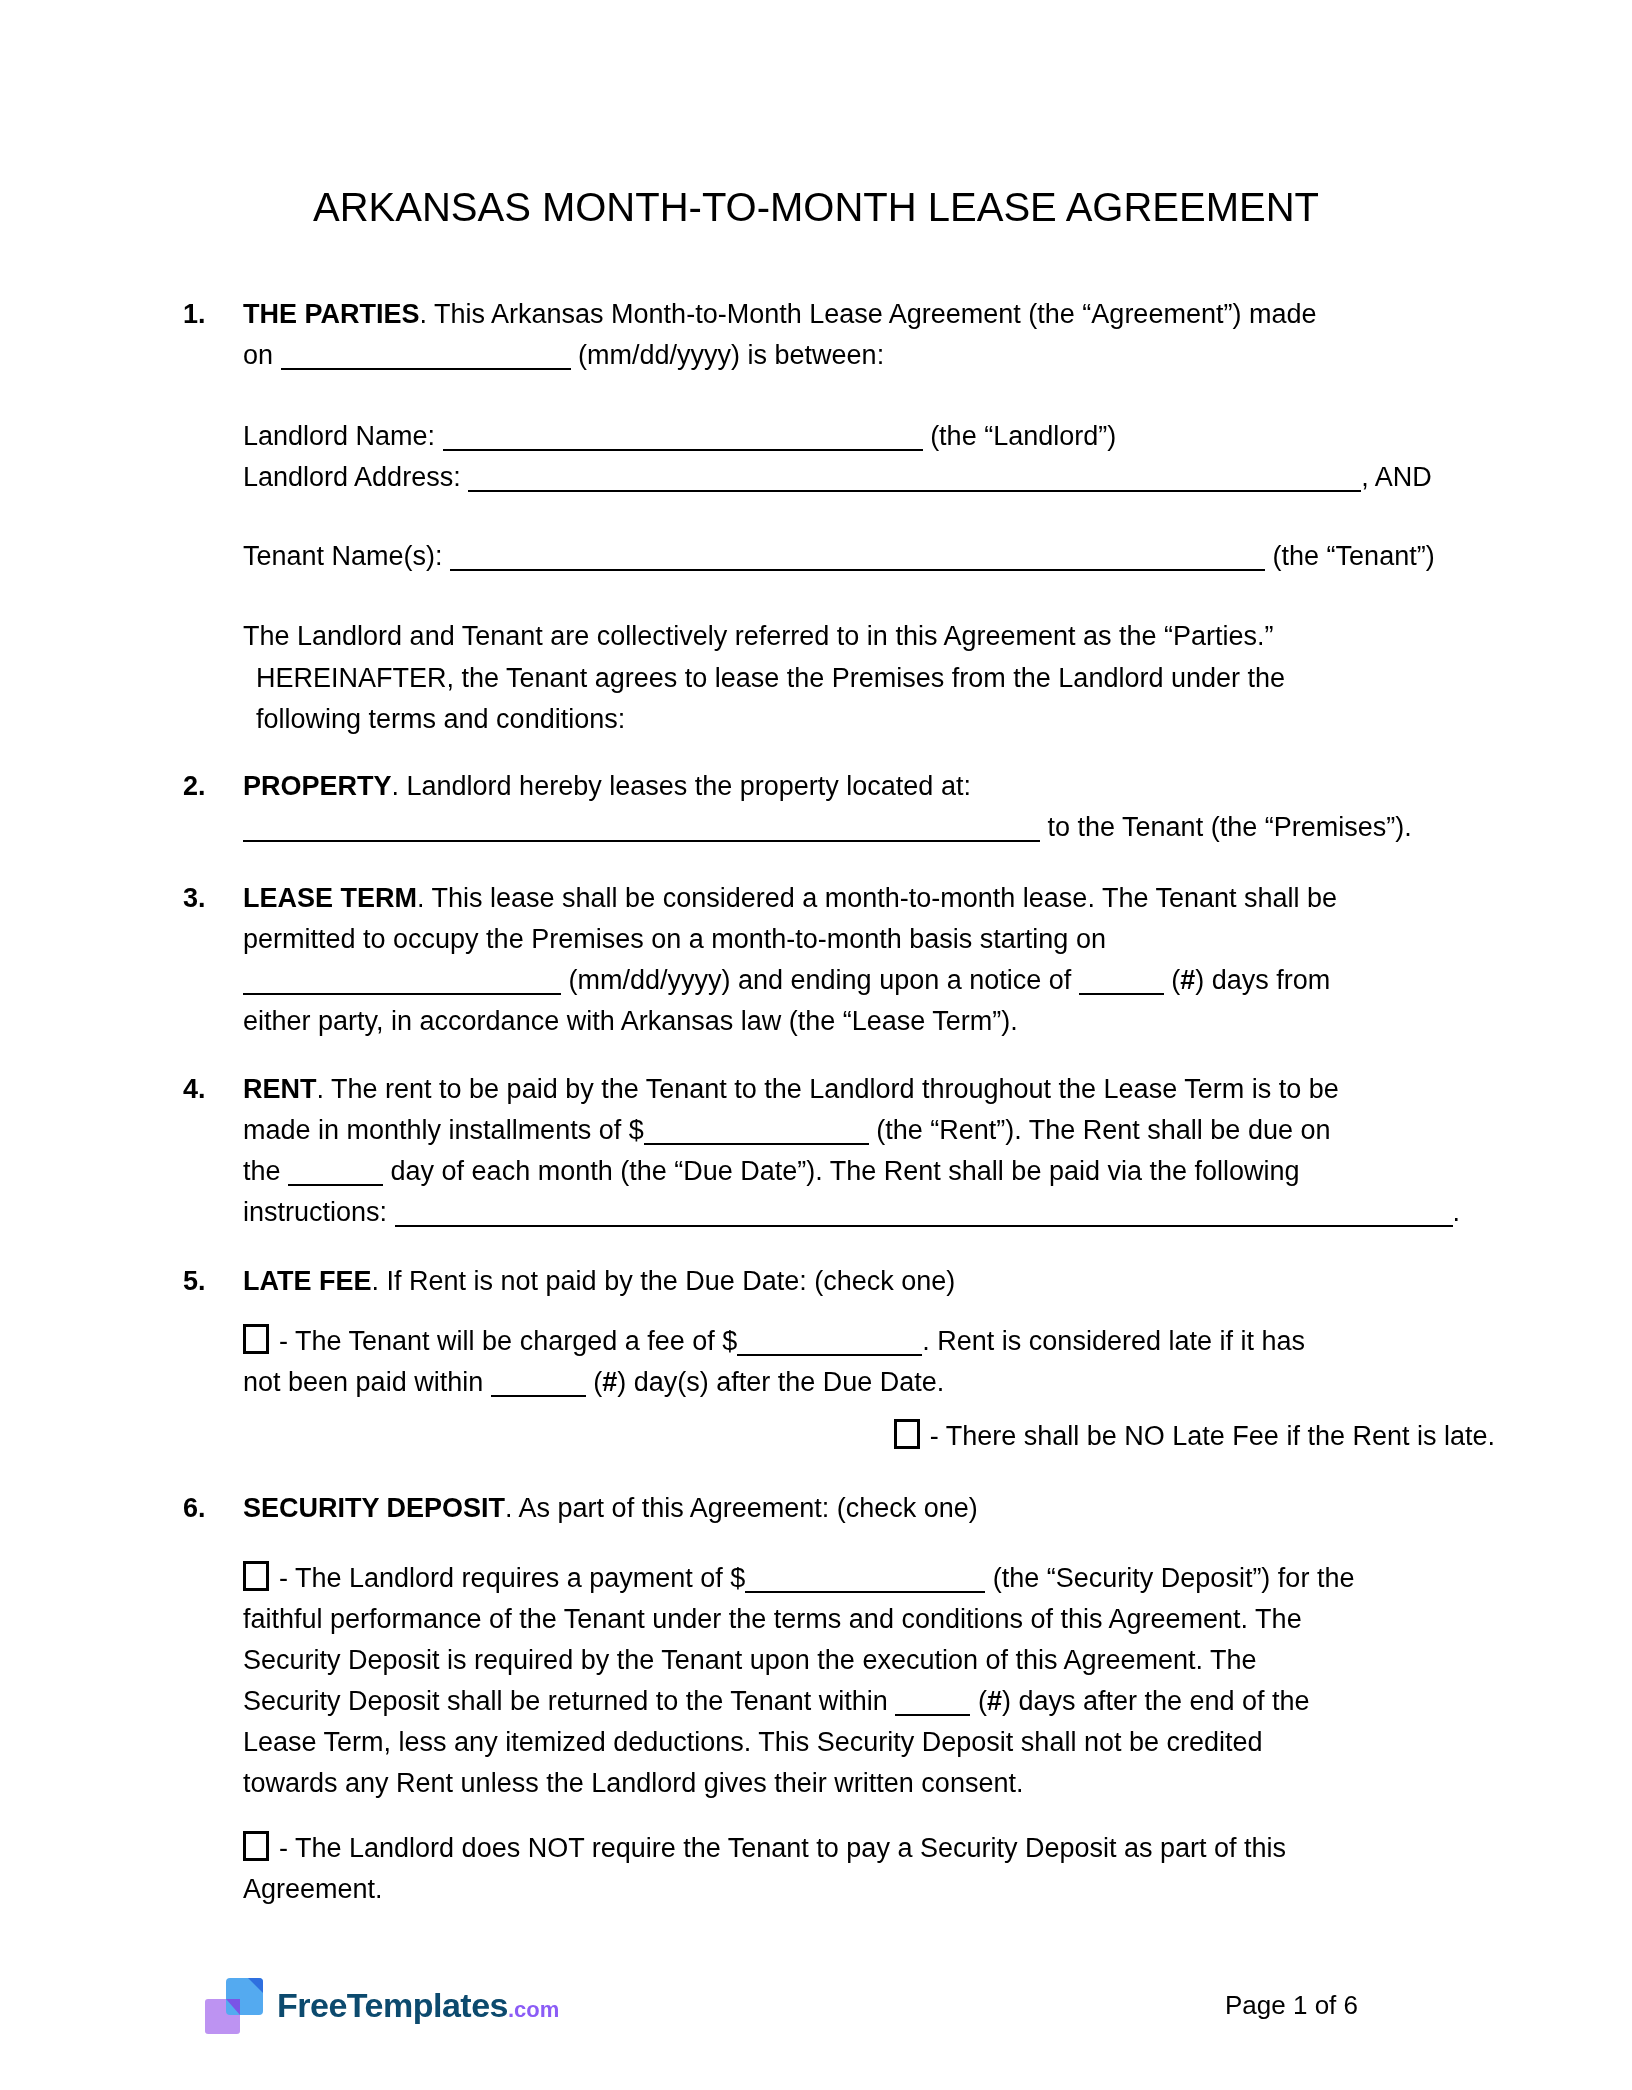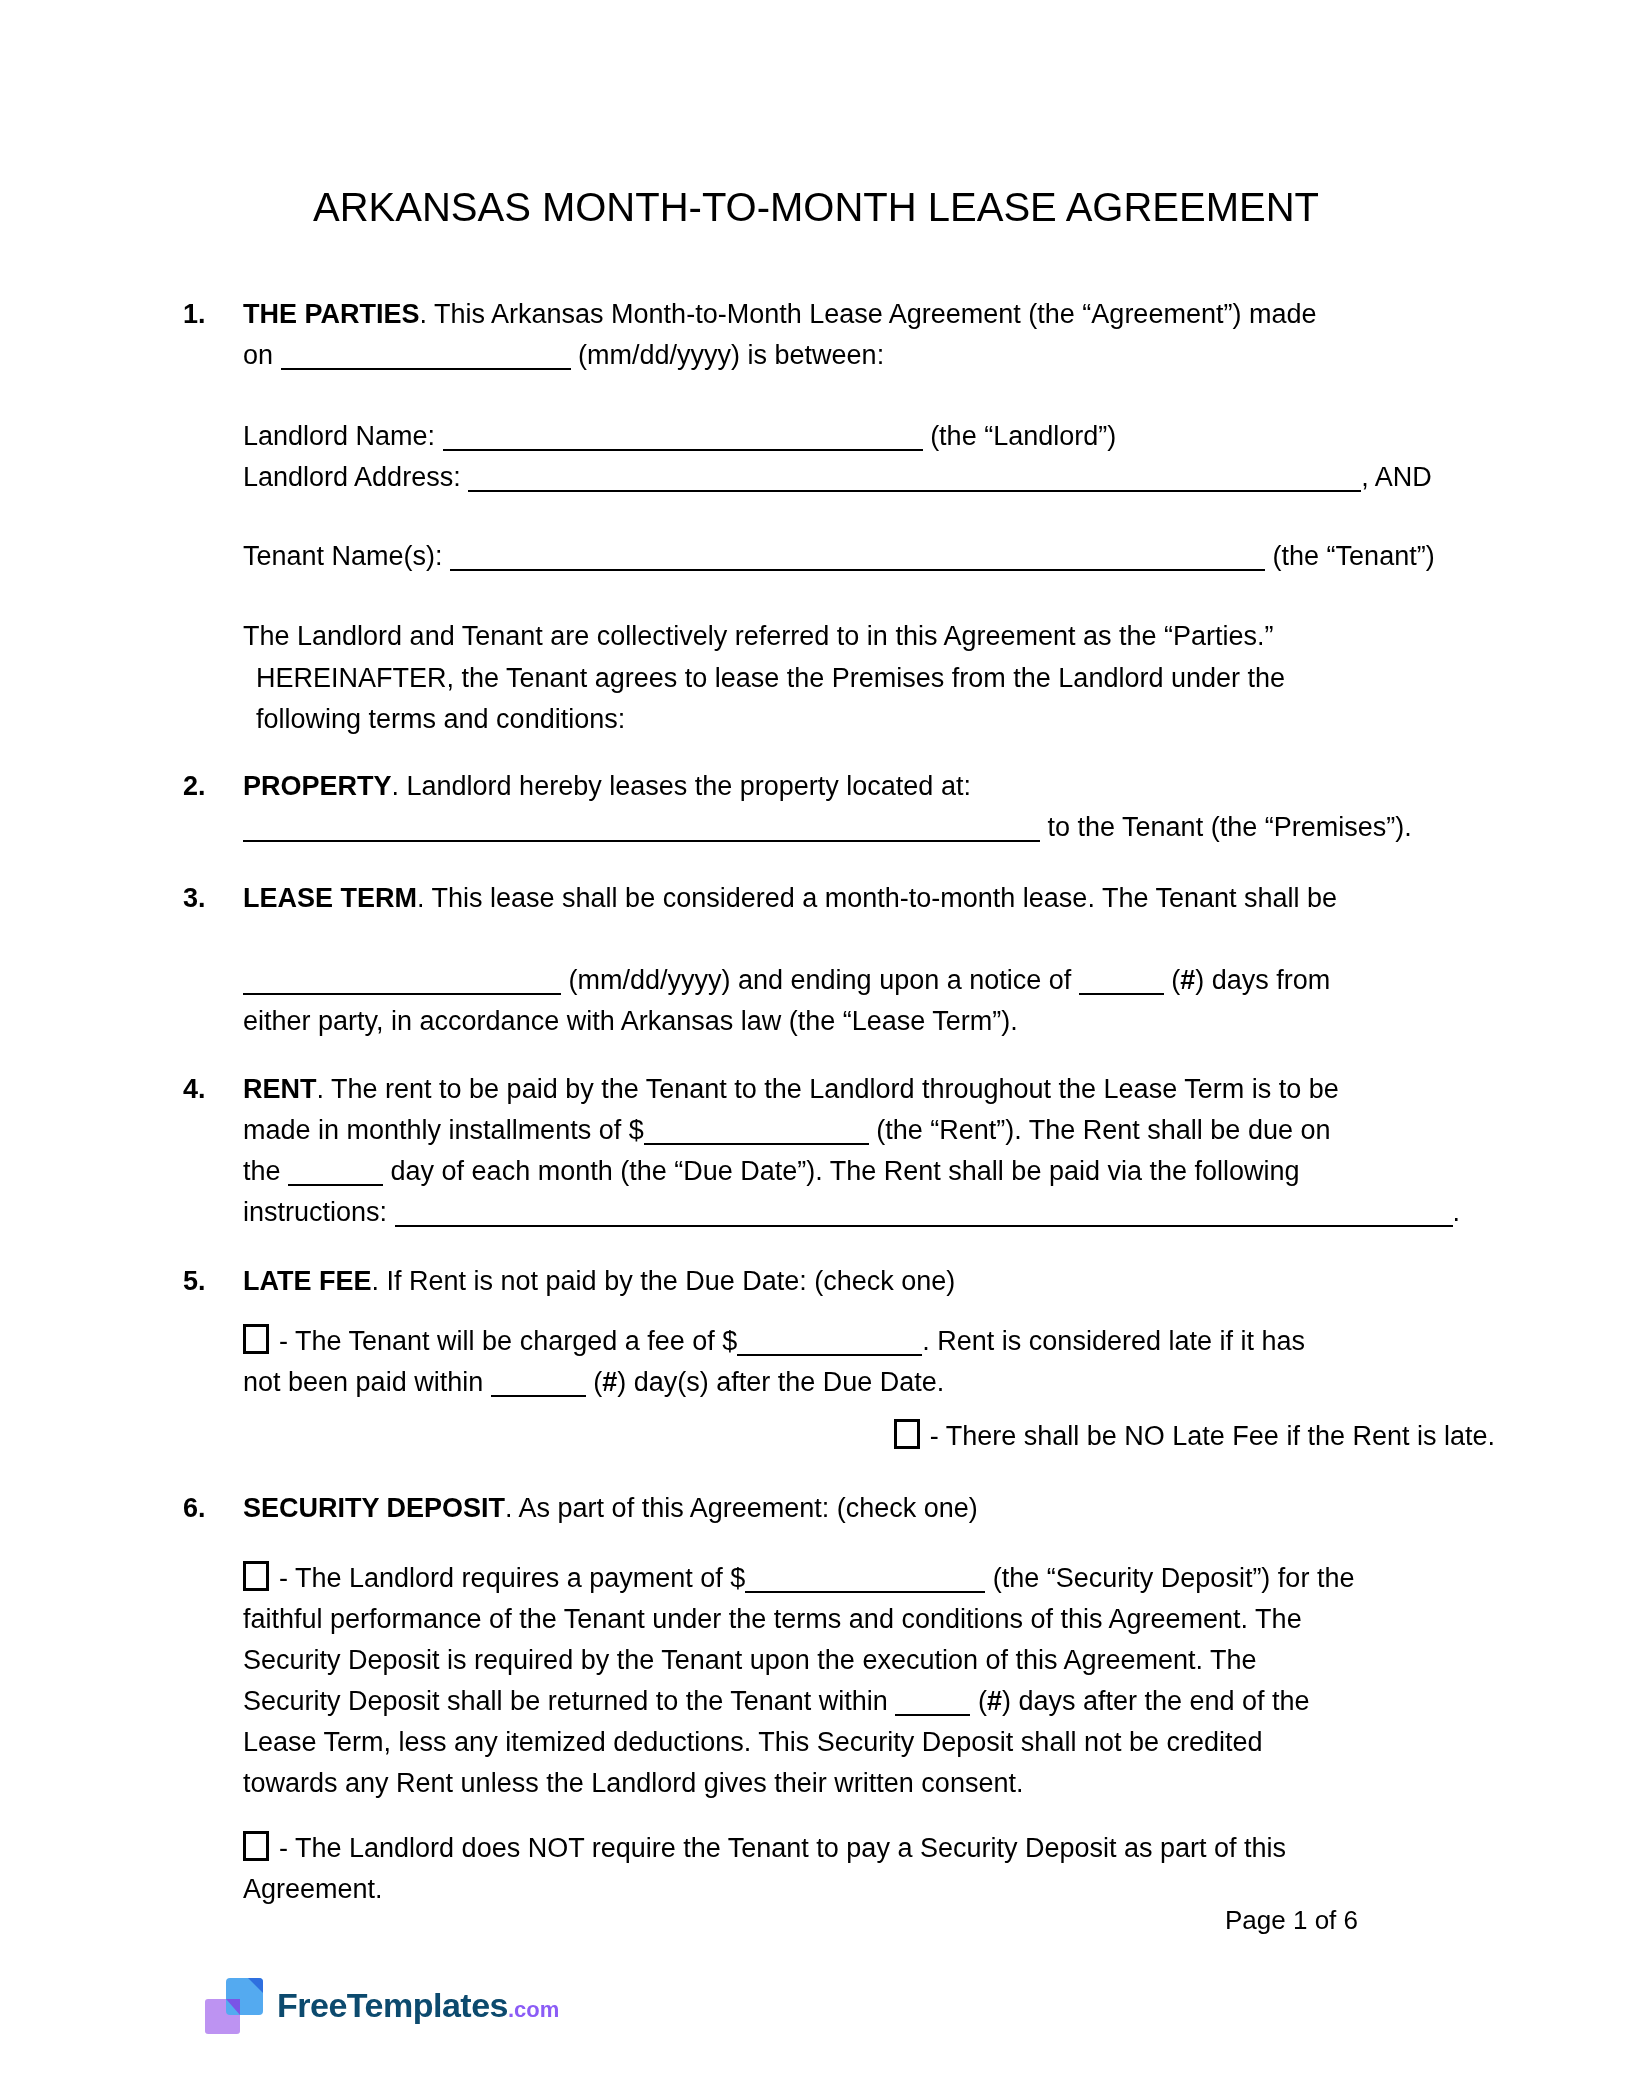--- a/index.html
+++ b/index.html
@@ -38,21 +38,21 @@
   }
   
   .logo{position:absolute;left:205px;top:1978px;display:flex;align-items:center;}
   .logo-icon{position:relative;width:58px;height:58px;margin-right:14px;}
   .sq-purple{position:absolute;left:0;bottom:2px;width:35px;height:35px;background:#bd93f2;border-radius:3px;}
   .sq-blue{position:absolute;right:0;top:0;width:37px;height:37px;background:#54aaf0;border-radius:4px;}
   .sq-fold{position:absolute;right:0;top:0;width:15px;height:15px;background:#2e6fdf;border-radius:0 4px 0 0;clip-path:polygon(0 0,100% 0,100% 100%);}
   .sq-overlap{position:absolute;left:21px;top:21px;width:14px;height:16px;background:#7a55e6;clip-path:polygon(0 0,100% 0,100% 100%);}
   .brand{font-size:34px;font-weight:bold;color:#0c4a6e;letter-spacing:-0.5px;}
   .brand-tld{font-size:22px;font-weight:bold;color:#8b5cf6;}
-  .page-num{position:absolute;top:1900px;left:1225px;width:160px;font-size:26px;}
+  .page-num{position:absolute;top:1985px;left:1225px;width:160px;font-size:26px;}
 </style>
 </head>
 <body>
 
 <div class="page">
 
   <div class="title">ARKANSAS MONTH-TO-MONTH LEASE AGREEMENT</div>
 
   <div class="para" style="top:294px;">
     <span class="num">1.</span>
@@ -80,21 +80,21 @@
 
   <div class="para" style="top:766px;">
     <span class="num">2.</span>
     <span class="b">PROPERTY</span><span>. Landlord hereby leases the property located at:</span><br>
     <span class="blank" style="width:797px;"></span><span> to the Tenant (the “Premises”).</span>
   </div>
 
   <div class="para" style="top:878px;">
     <span class="num">3.</span>
     <span class="b">LEASE TERM</span><span>. This lease shall be considered a month-to-month lease. The Tenant shall be</span><br>
-    <br>
+    <span>permitted to occupy the Premises on a month-to-month basis starting on</span><br>
     <span class="blank" style="width:318px;"></span><span> (mm/dd/yyyy) and ending upon a notice of </span><span class="blank" style="width:85px;"></span><span> (</span><span class="b">#</span><span>) days from</span><br>
     <span>either party, in accordance with Arkansas law (the “Lease Term”).</span>
   </div>
 
   <div class="para" style="top:1069px;">
     <span class="num">4.</span>
     <span class="b">RENT</span><span>. The rent to be paid by the Tenant to the Landlord throughout the Lease Term is to be</span><br>
     <span>made in monthly installments of $</span><span class="blank" style="width:225px;"></span><span> (the “Rent”). The Rent shall be due on</span><br>
     <span>the </span><span class="blank" style="width:95px;"></span><span> day of each month (the “Due Date”). The Rent shall be paid via the following</span><br>
     <span>instructions: </span><span class="blank" style="width:1058px;"></span><span>.</span>

